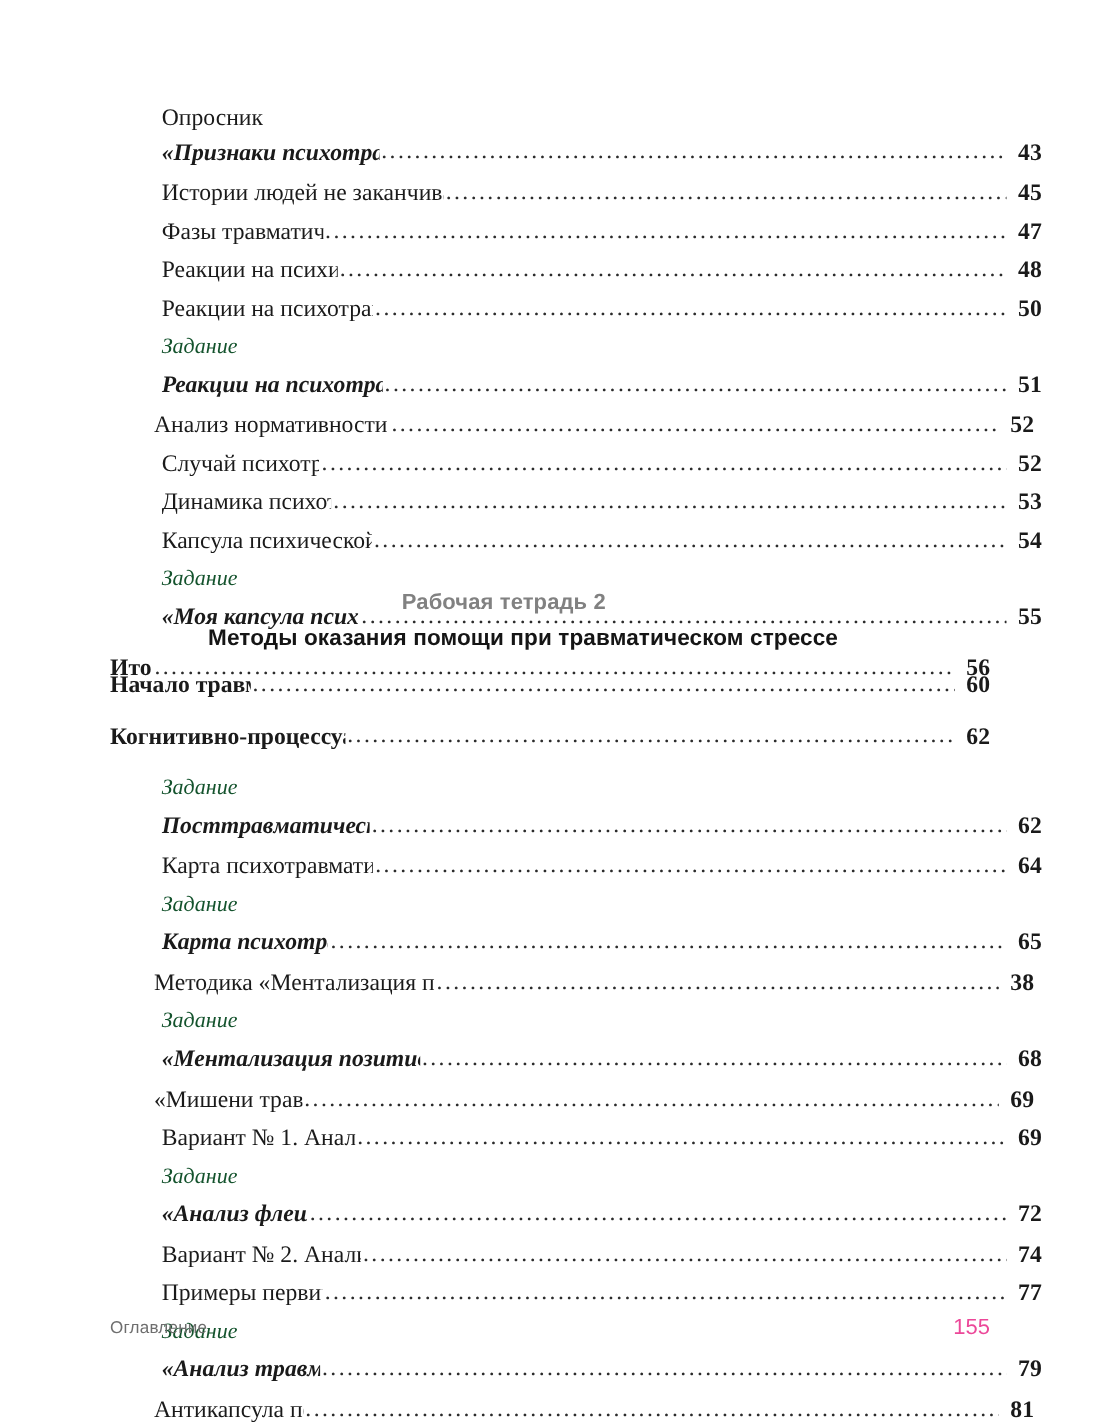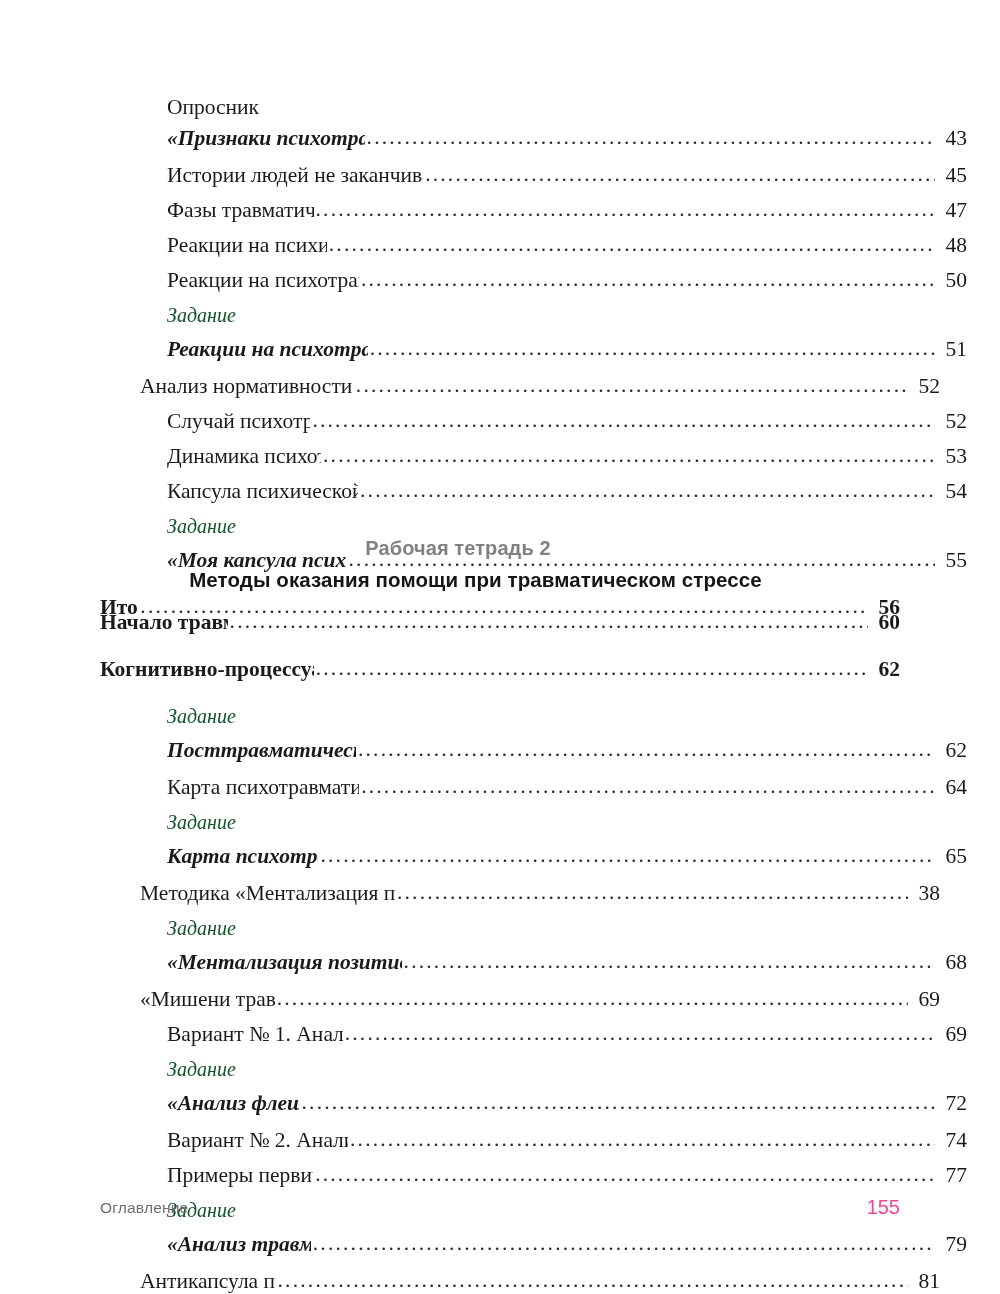--- a/index.html
+++ b/index.html
@@ -57,26 +57,27 @@
     transform: translateY(-1px);
   }
   .row .dots::before {
     content: "......................................................................................................................................................";
   }
   .row .pg {
     flex: 0 0 auto;
     text-align: right;
     min-width: 30px;
     font-variant-numeric: lining-nums;
+    font-weight: bold;
   }
 
   
   .lvl0 { margin-left: 0px; }
   .lvl1 { margin-left: 40px; }
-  .lvl2 { margin-left: 67px; }
+  .lvl2 { margin-left: 47px; }
 
   
   .bold .ttl, .bold .pg { font-weight: 700; }
   .bold .dots { color: #2b2b2b; }
   .ital .ttl { font-style: italic; font-weight: 600; }
   .plain-line {
     font-size: 21.5px;
     line-height: 31px;
     white-space: nowrap;
   }

